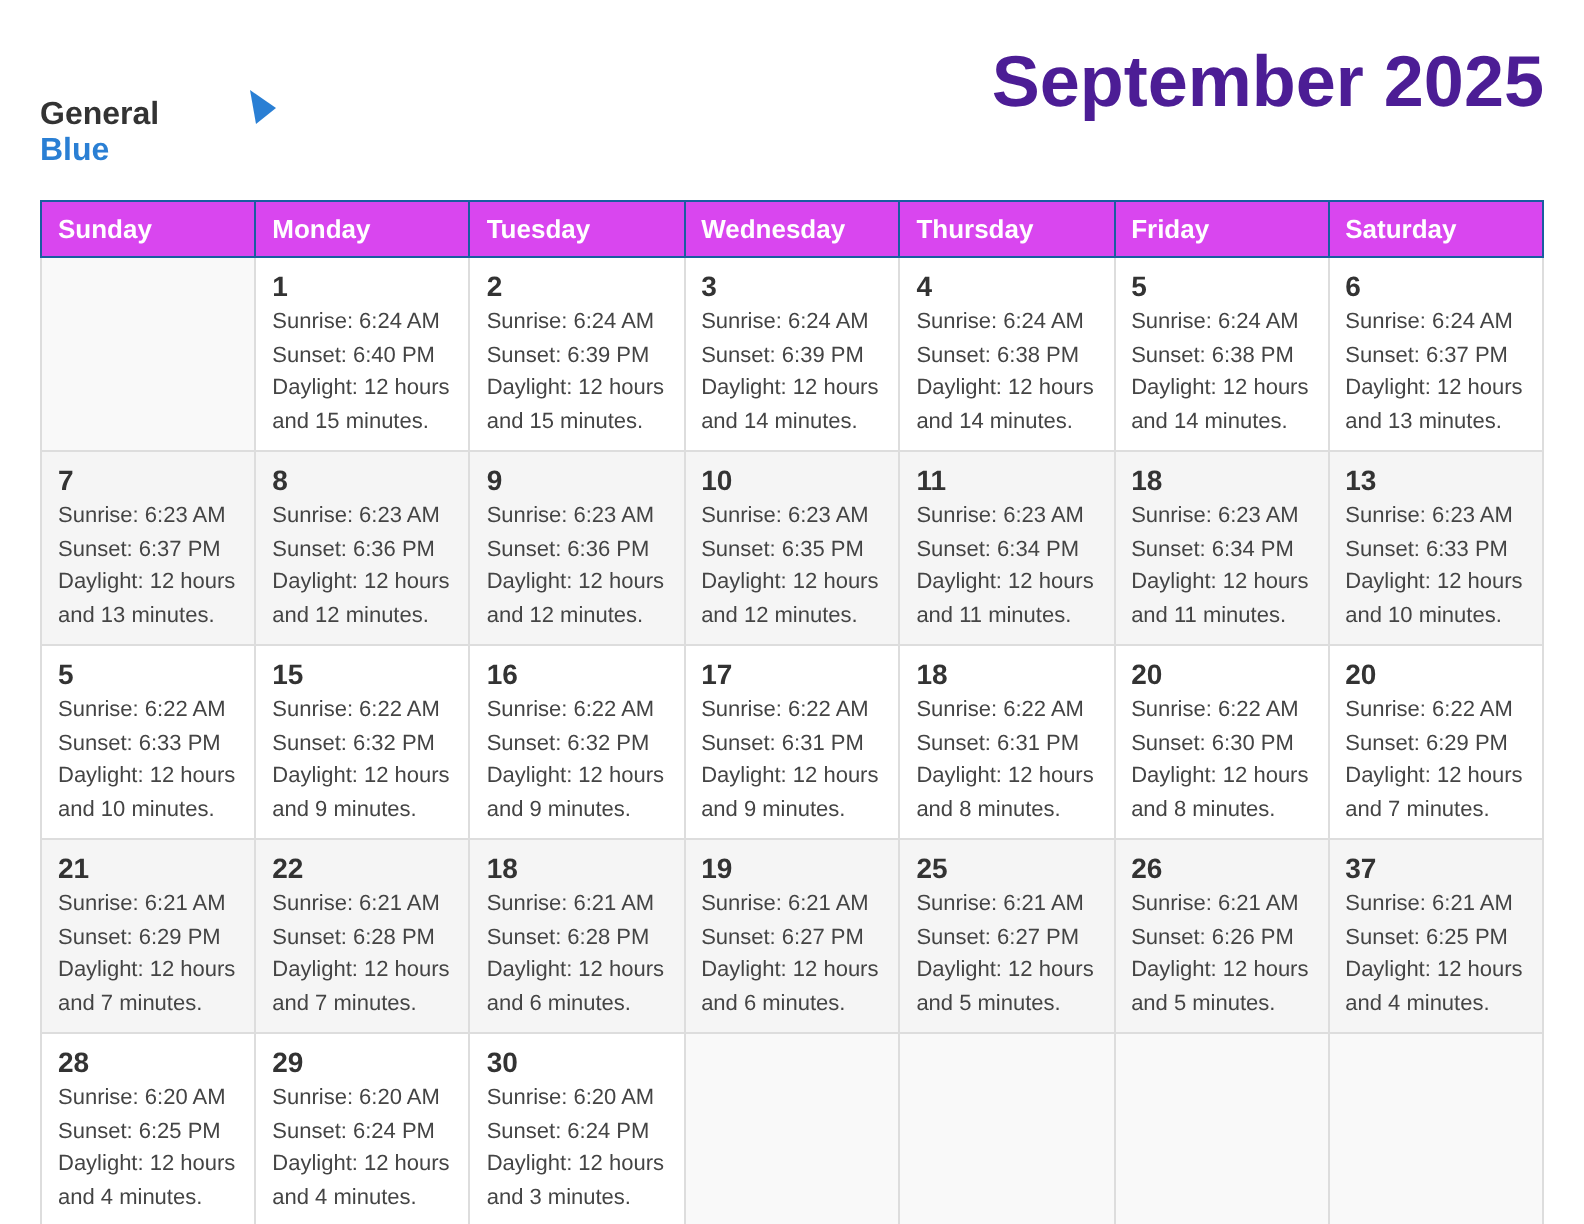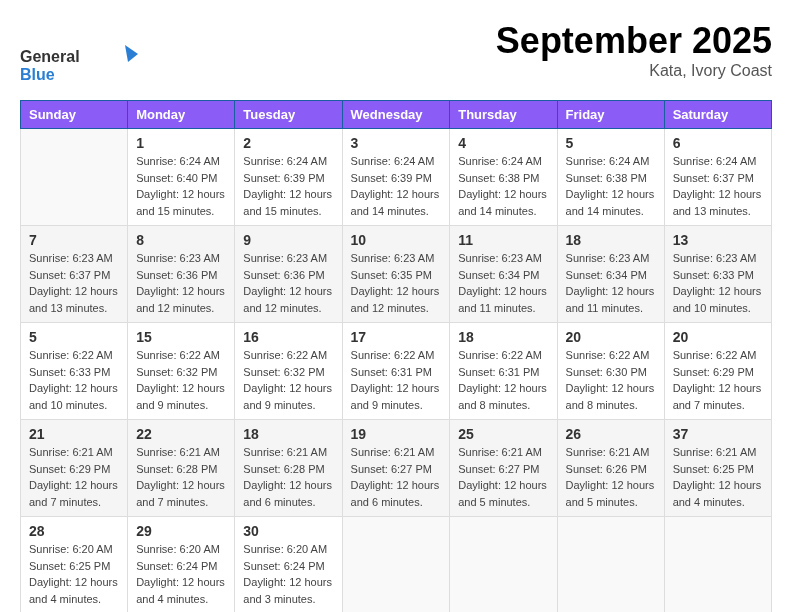--- a/index.html
+++ b/index.html
@@ -21,33 +21,33 @@
       align-items: center;
       gap: 4px;
       margin-top: 20px;
     }
     .title-area {
       text-align: right;
     }
     .month-title {
       font-size: 36px;
       font-weight: bold;
-      color: #000000;
+      color: #4c1d95;
     }
     .location-title {
       font-size: 16px;
       color: #555;
     }
     table {
       width: 100%;
       border-collapse: collapse;
       border: 1px solid #ccc;
     }
     th {
-      background-color: #8b5cf6;
+      background-color: #d946ef;
       color: white;
       text-align: left;
       padding: 6px 8px;
       font-size: 13px;
       font-weight: bold;
       border: 1px solid #1a5da0;
     }
     td {
       vertical-align: top;
       padding: 6px 8px;
@@ -85,21 +85,20 @@
 <div class="header-area">
   <div class="logo">
     <svg width="120" height="50" viewBox="0 0 120 50" xmlns="http://www.w3.org/2000/svg">
       <text x="0" y="22" font-family="Arial" font-size="16" font-weight="bold" fill="#333">General</text>
       <polygon points="105,5 118,14 108,22" fill="#2a7fd4"></polygon>
       <text x="0" y="40" font-family="Arial" font-size="16" font-weight="bold" fill="#2a7fd4">Blue</text>
     </svg>
   </div>
   <div class="title-area">
     <div class="month-title">September 2025</div>
-    <div class="location-title">Kata, Ivory Coast</div>
   </div>
 </div>
 
 <table>
   <thead>
     <tr id="header-row">
         <th>Sunday</th>
         <th>Monday</th>
         <th>Tuesday</th>
         <th>Wednesday</th>

